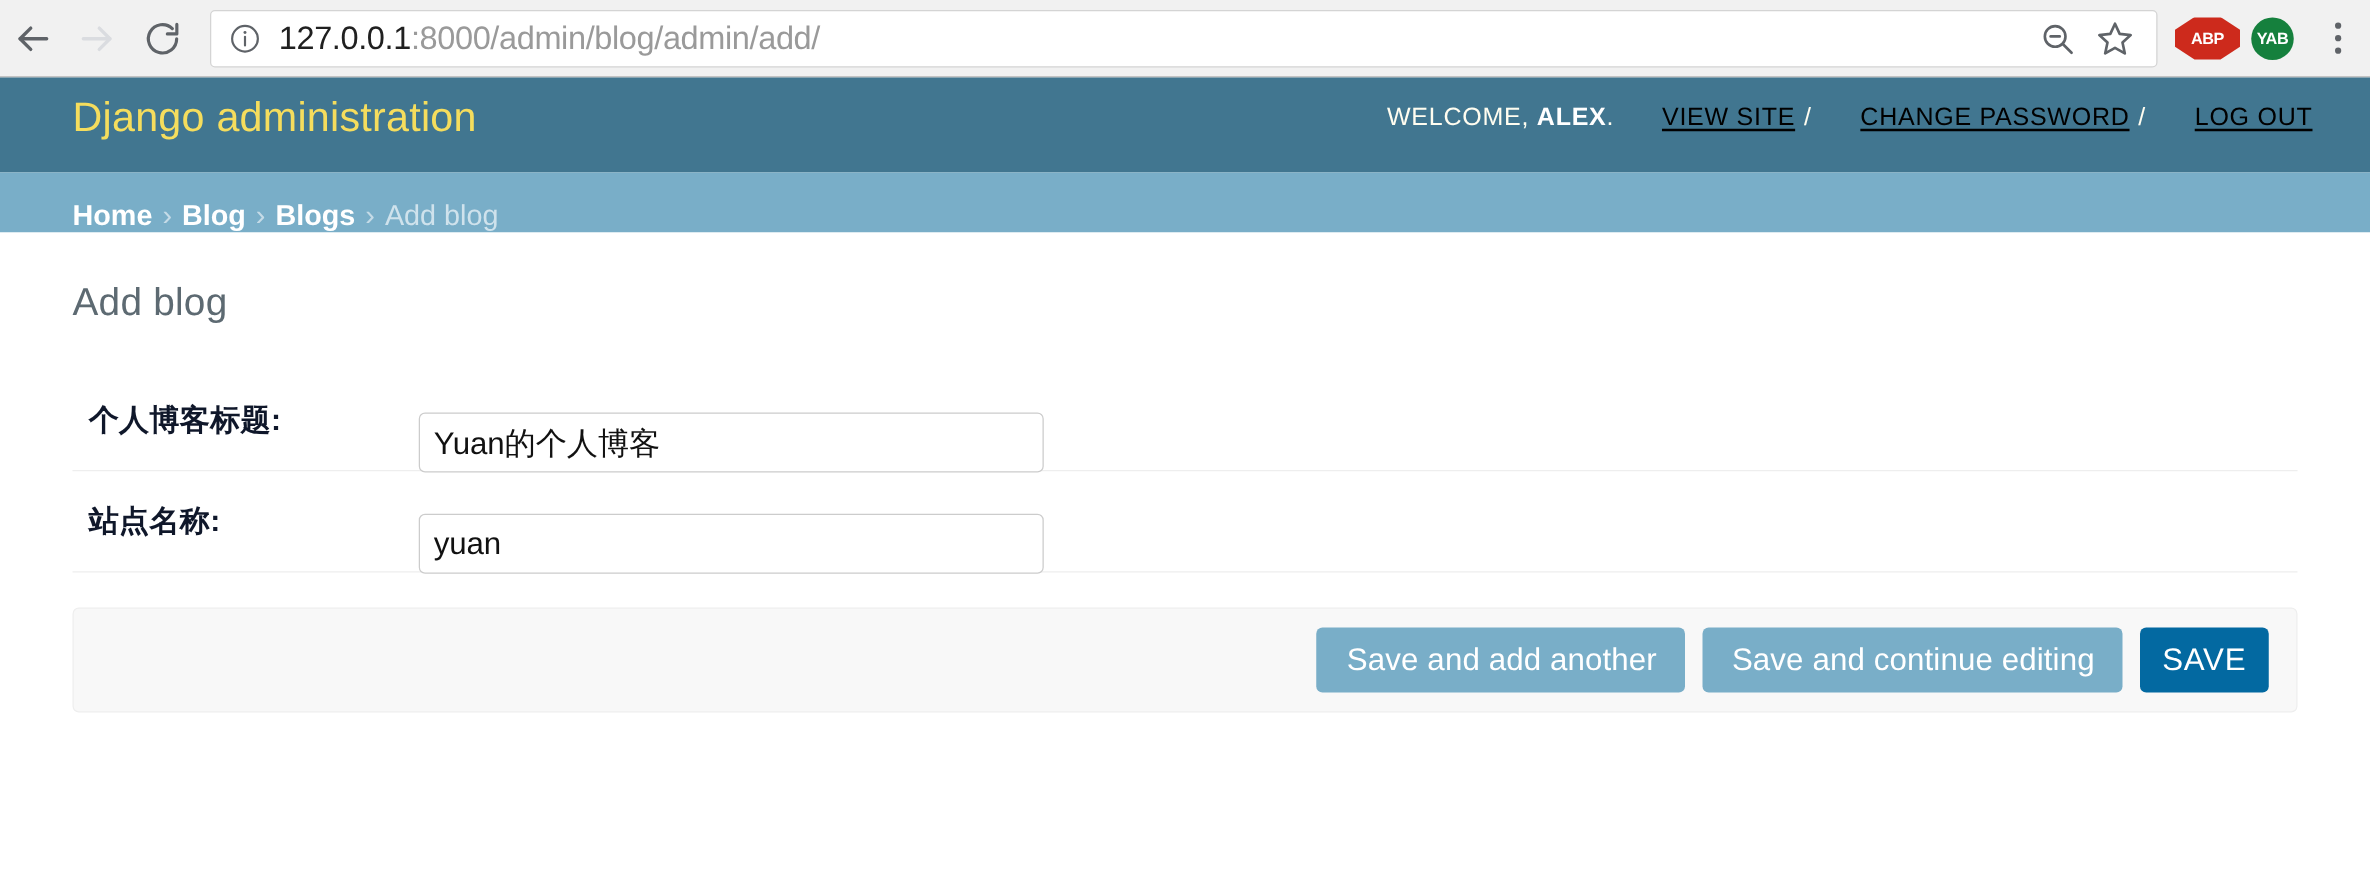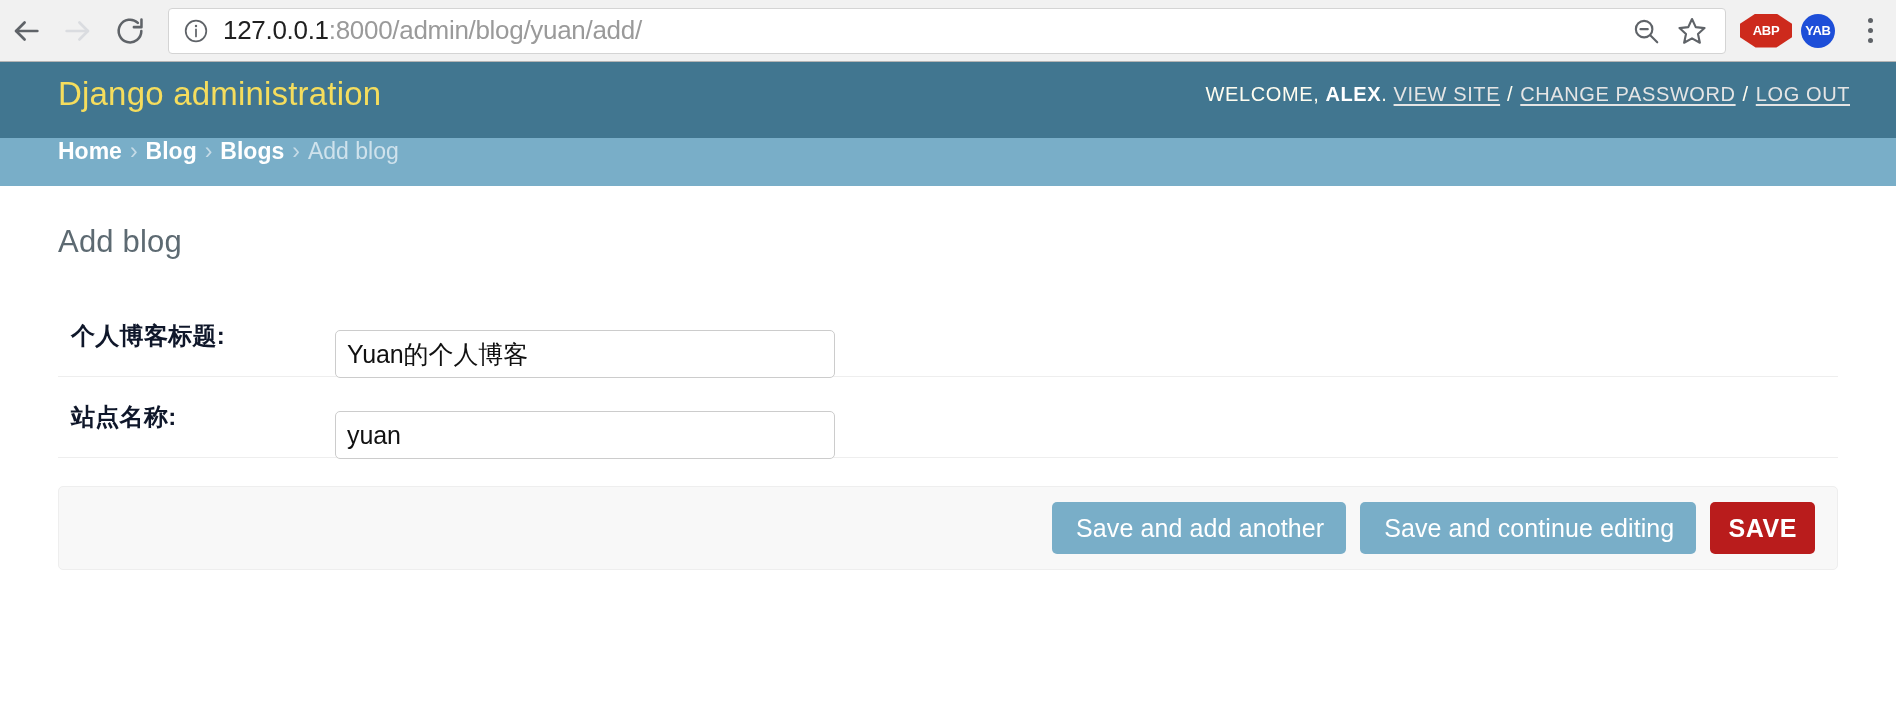--- a/index.html
+++ b/index.html
@@ -87,21 +87,21 @@
     clip-path: polygon(30% 0%, 70% 0%, 100% 30%, 100% 70%, 70% 100%, 30% 100%, 0% 70%, 0% 30%);
     color: #fff;
     font-size: 13px;
     font-weight: bold;
     letter-spacing: -0.3px;
     font-family: "Liberation Sans", sans-serif;
   }
   .badge-circle {
     width: 34px; height: 34px;
     border-radius: 50%;
-    background: #1d4ed8;
+    background: #15803d;
     display: flex; align-items: center; justify-content: center;
     color: #fff;
     font-size: 13px;
     font-weight: bold;
     letter-spacing: -0.3px;
     font-family: "Liberation Sans", sans-serif;
   }
   .kebab {
     display: flex; flex-direction: column; gap: 5px;
     align-items: center; justify-content: center;
@@ -131,35 +131,36 @@
   .user-tools {
     color: #fffdf0;
     font-size: 20px;
     letter-spacing: 0.6px;
     white-space: nowrap;
     display: flex;
     align-items: baseline;
   }
   .user-tools .uname { font-weight: bold; color: #ffffff; }
   .user-tools a {
-    color: #e5e5e5;
+    color: #000000;
     text-decoration: underline;
     text-underline-offset: 3px;
+    margin-left: 32px;
   }
   .user-tools .sep { padding: 0 7px; }
 
   
   .breadcrumbs {
     position: absolute;
     top: 138px; left: 0;
     width: 1896px;
     height: 48px;
     background: #79aec8;
     display: flex;
-    align-items: flex-start;
+    align-items: flex-end;
     padding-left: 58px;
     font-size: 23px;
     color: #ffffff;
   }
   .breadcrumbs a { color: #ffffff; font-weight: bold; text-decoration: none; }
   .breadcrumbs .crumb-sep { color: #c5dbe7; padding: 0 8px; font-weight: normal; }
   .breadcrumbs .current { color: #cfe2ec; font-weight: normal; }
 
   
   .content {
@@ -246,21 +247,21 @@
     color: #ffffff;
     font-size: 25px;
     font-family: "Liberation Sans", sans-serif;
     padding: 0 22px;
     height: 52px;
     cursor: pointer;
     white-space: nowrap;
     letter-spacing: 0.1px;
   }
   .btn-secondary { background: #79aec8; padding-left: 24px; }
-  .btn-default { background: #b91c1c; font-weight: bold; letter-spacing: 0.6px; padding: 0 18px; }
+  .btn-default { background: #0369a1; font-weight: normal; letter-spacing: 0.6px; padding: 0 18px; }
 </style>
 </head>
 <body>
 
 <div class="browser-bar">
 
   <div class="nav-btn" title="Back">
     <span>
       <svg width="34" height="34" viewBox="0 0 24 24" fill="none" stroke="#5f6368" stroke-width="1.9" stroke-linecap="round" stroke-linejoin="round">
         <line x1="20" y1="12" x2="5" y2="12"></line>
@@ -289,21 +290,21 @@
 
   <div class="omnibox">
     <span class="info-icon">
       <svg width="26" height="26" viewBox="0 0 24 24" fill="none" stroke="#5f6368" stroke-width="1.6">
         <circle cx="12" cy="12" r="9.5"></circle>
         <line x1="12" y1="10.5" x2="12" y2="17" stroke-linecap="round"></line>
         <circle cx="12" cy="7.4" r="1.1" fill="#5f6368" stroke="none"></circle>
       </svg>
     </span>
 
-    <span class="url-text"><span class="url-host">127.0.0.1</span><span>:8000/admin/blog/yuan/add/</span></span>
+    <span class="url-text"><span class="url-host">127.0.0.1</span><span>:8000/admin/blog/admin/add/</span></span>
 
     <span class="omni-icon" title="Zoom out">
       <svg width="30" height="30" viewBox="0 0 24 24" fill="none" stroke="#5f6368" stroke-width="1.7" stroke-linecap="round">
         <circle cx="10.5" cy="10.5" r="6.6"></circle>
         <line x1="15.4" y1="15.4" x2="21" y2="21"></line>
         <line x1="7.6" y1="10.5" x2="13.4" y2="10.5"></line>
       </svg>
     </span>
 
     <span class="omni-icon" title="Bookmark">

